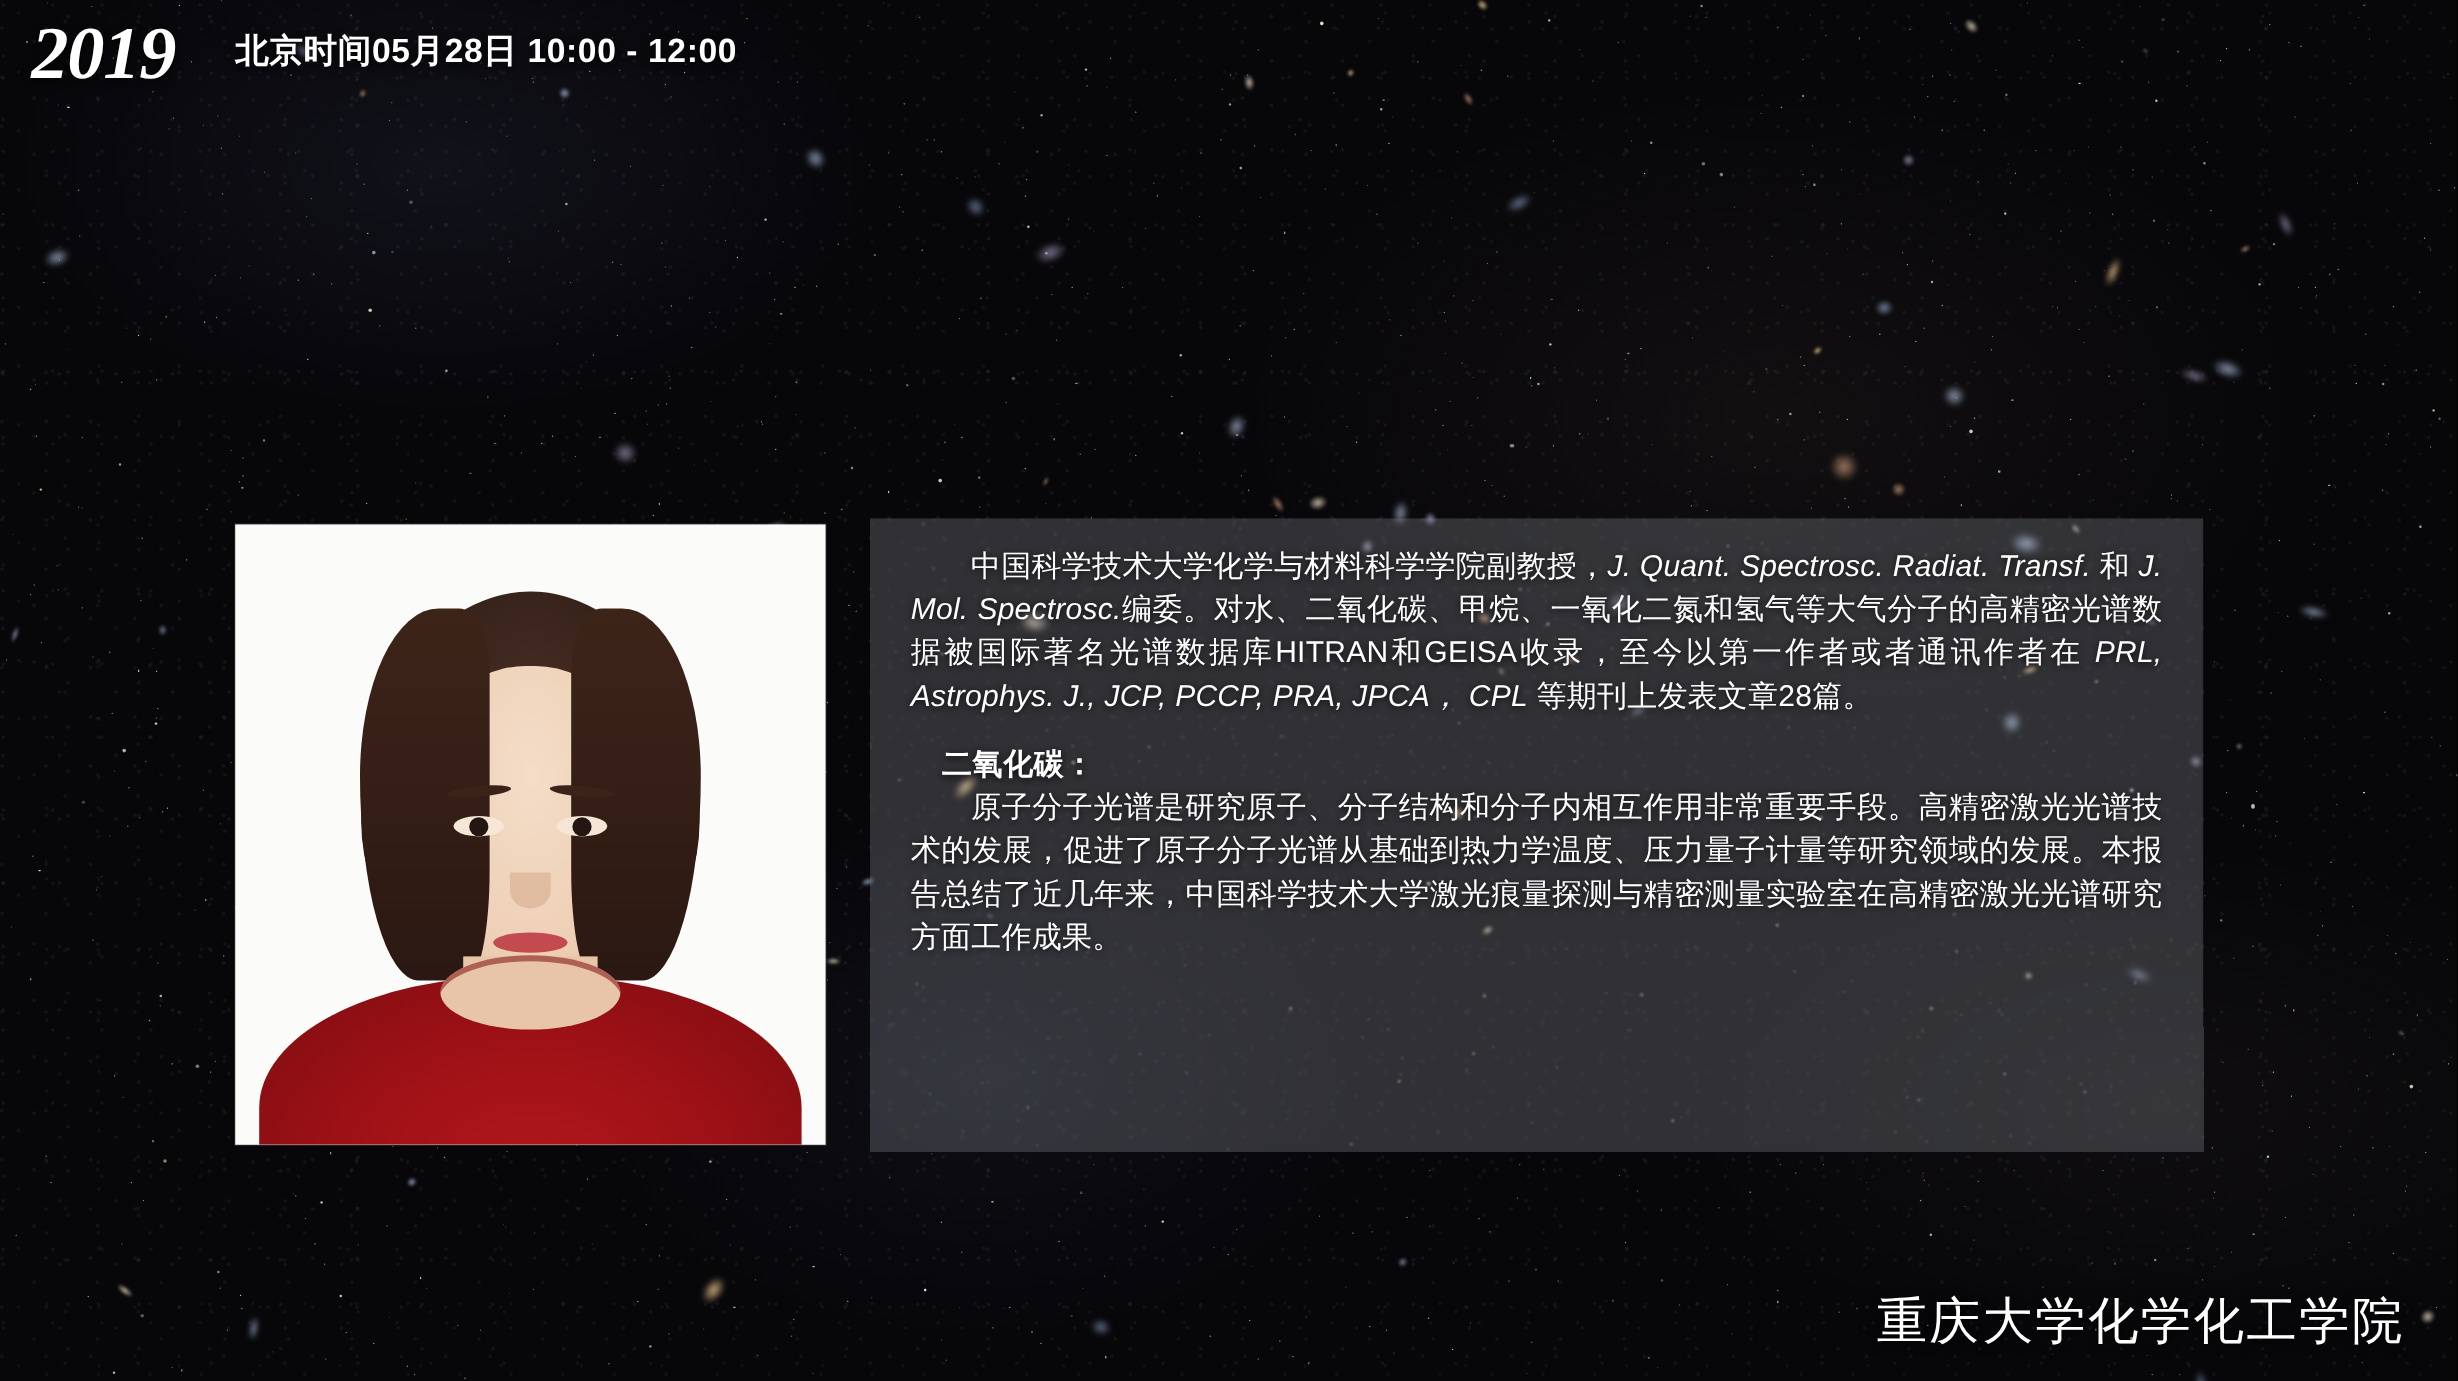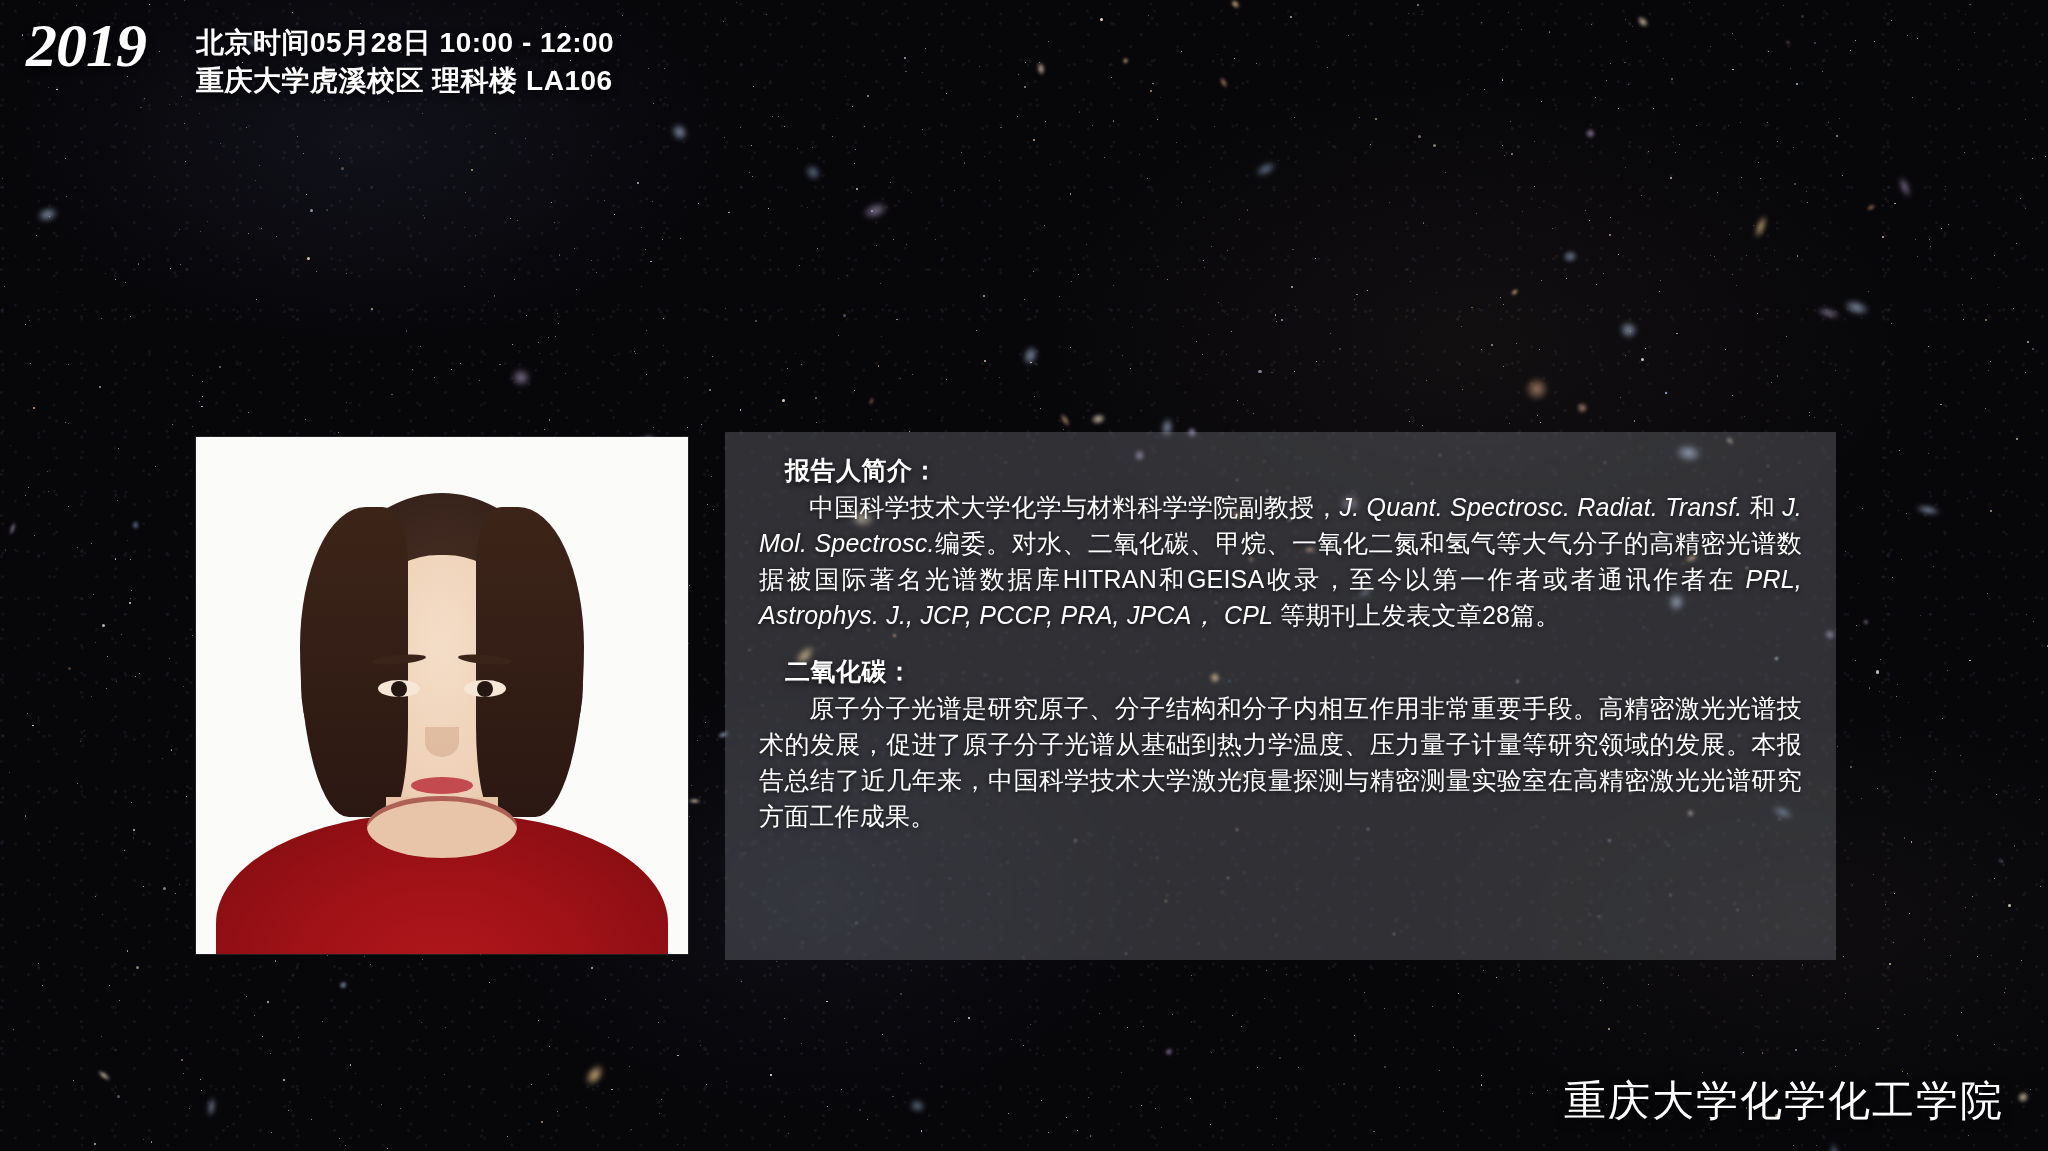--- a/index.html
+++ b/index.html
@@ -1649,21 +1649,20 @@
         <span class="gal big" style="left:1020.0px;top:347.6px;width:20.9px;height:15.0px;background:radial-gradient(ellipse at 50% 50%,rgba(200,220,255,.66) 0%, rgba(255,255,255,0) 72%);transform:rotate(111deg)"></span>
         <span class="gal" style="left:1510.3px;top:289.3px;width:9.1px;height:6.2px;background:radial-gradient(ellipse at 50% 50%,rgba(255,214,150,.80) 0%, rgba(255,255,255,0) 72%);transform:rotate(142deg)"></span>
         <span class="gal big" style="left:582.1px;top:1067.1px;width:25.1px;height:16.1px;background:radial-gradient(ellipse at 50% 50%,rgba(255,214,150,.80) 0%, rgba(255,255,255,0) 72%);transform:rotate(127deg)"></span>
         <span class="gal big" style="left:1815.9px;top:307.5px;width:24.7px;height:10.4px;background:radial-gradient(ellipse at 50% 50%,rgba(226,206,255,.55) 0%, rgba(255,255,255,0) 72%);transform:rotate(15deg)"></span>
       </div>
   </div>
 
   <div id="year">2019</div>
   <div id="meta">
     <div>北京时间05月28日 10:00 - 12:00</div>
-    <div>重庆大学虎溪校区 理科楼 LA106</div>
   </div>
 
 
   <div id="people">
   </div>
 
   <div id="portrait">
     <div class="p-hair"></div>
     <div class="p-face"></div>
     <div class="p-hair-front-l"></div>
@@ -1674,21 +1673,20 @@
     <div class="p-eye r"></div>
     <div class="p-nose"></div>
     <div class="p-mouth"></div>
     <div class="p-neck"></div>
     <div class="p-body"></div>
     <div class="p-collar"></div>
   </div>
 
   <div id="panel">
     <div class="panel-inner">
-      <div class="sec-head">报告人简介：</div>
       <div class="sec-body">
         <span class="ind"></span><span id="bio-rich"><span>中国科学技术大学化学与材料科学学院副教授，</span><i>J. Quant. Spectrosc. Radiat. Transf.</i><span> 和 </span><i>J. Mol. Spectrosc.</i><span>编委。对水、二氧化碳、甲烷、一氧化二氮和氢气等大气分子的高精密光谱数据被国际著名光谱数据库HITRAN和GEISA收录，至今以第一作者或者通讯作者在 </span><i>PRL, Astrophys. J., JCP, PCCP, PRA, JPCA， CPL</i><span> 等期刊上发表文章28篇。</span></span>
       </div>
       <div class="sec-gap"></div>
       <div class="sec-head">二氧化碳：</div>
       <div class="sec-body">
         <span class="ind"></span><span>原子分子光谱是研究原子、分子结构和分子内相互作用非常重要手段。高精密激光光谱技术的发展，促进了原子分子光谱从基础到热力学温度、压力量子计量等研究领域的发展。本报告总结了近几年来，中国科学技术大学激光痕量探测与精密测量实验室在高精密激光光谱研究方面工作成果。</span>
       </div>
     </div>
   </div>

